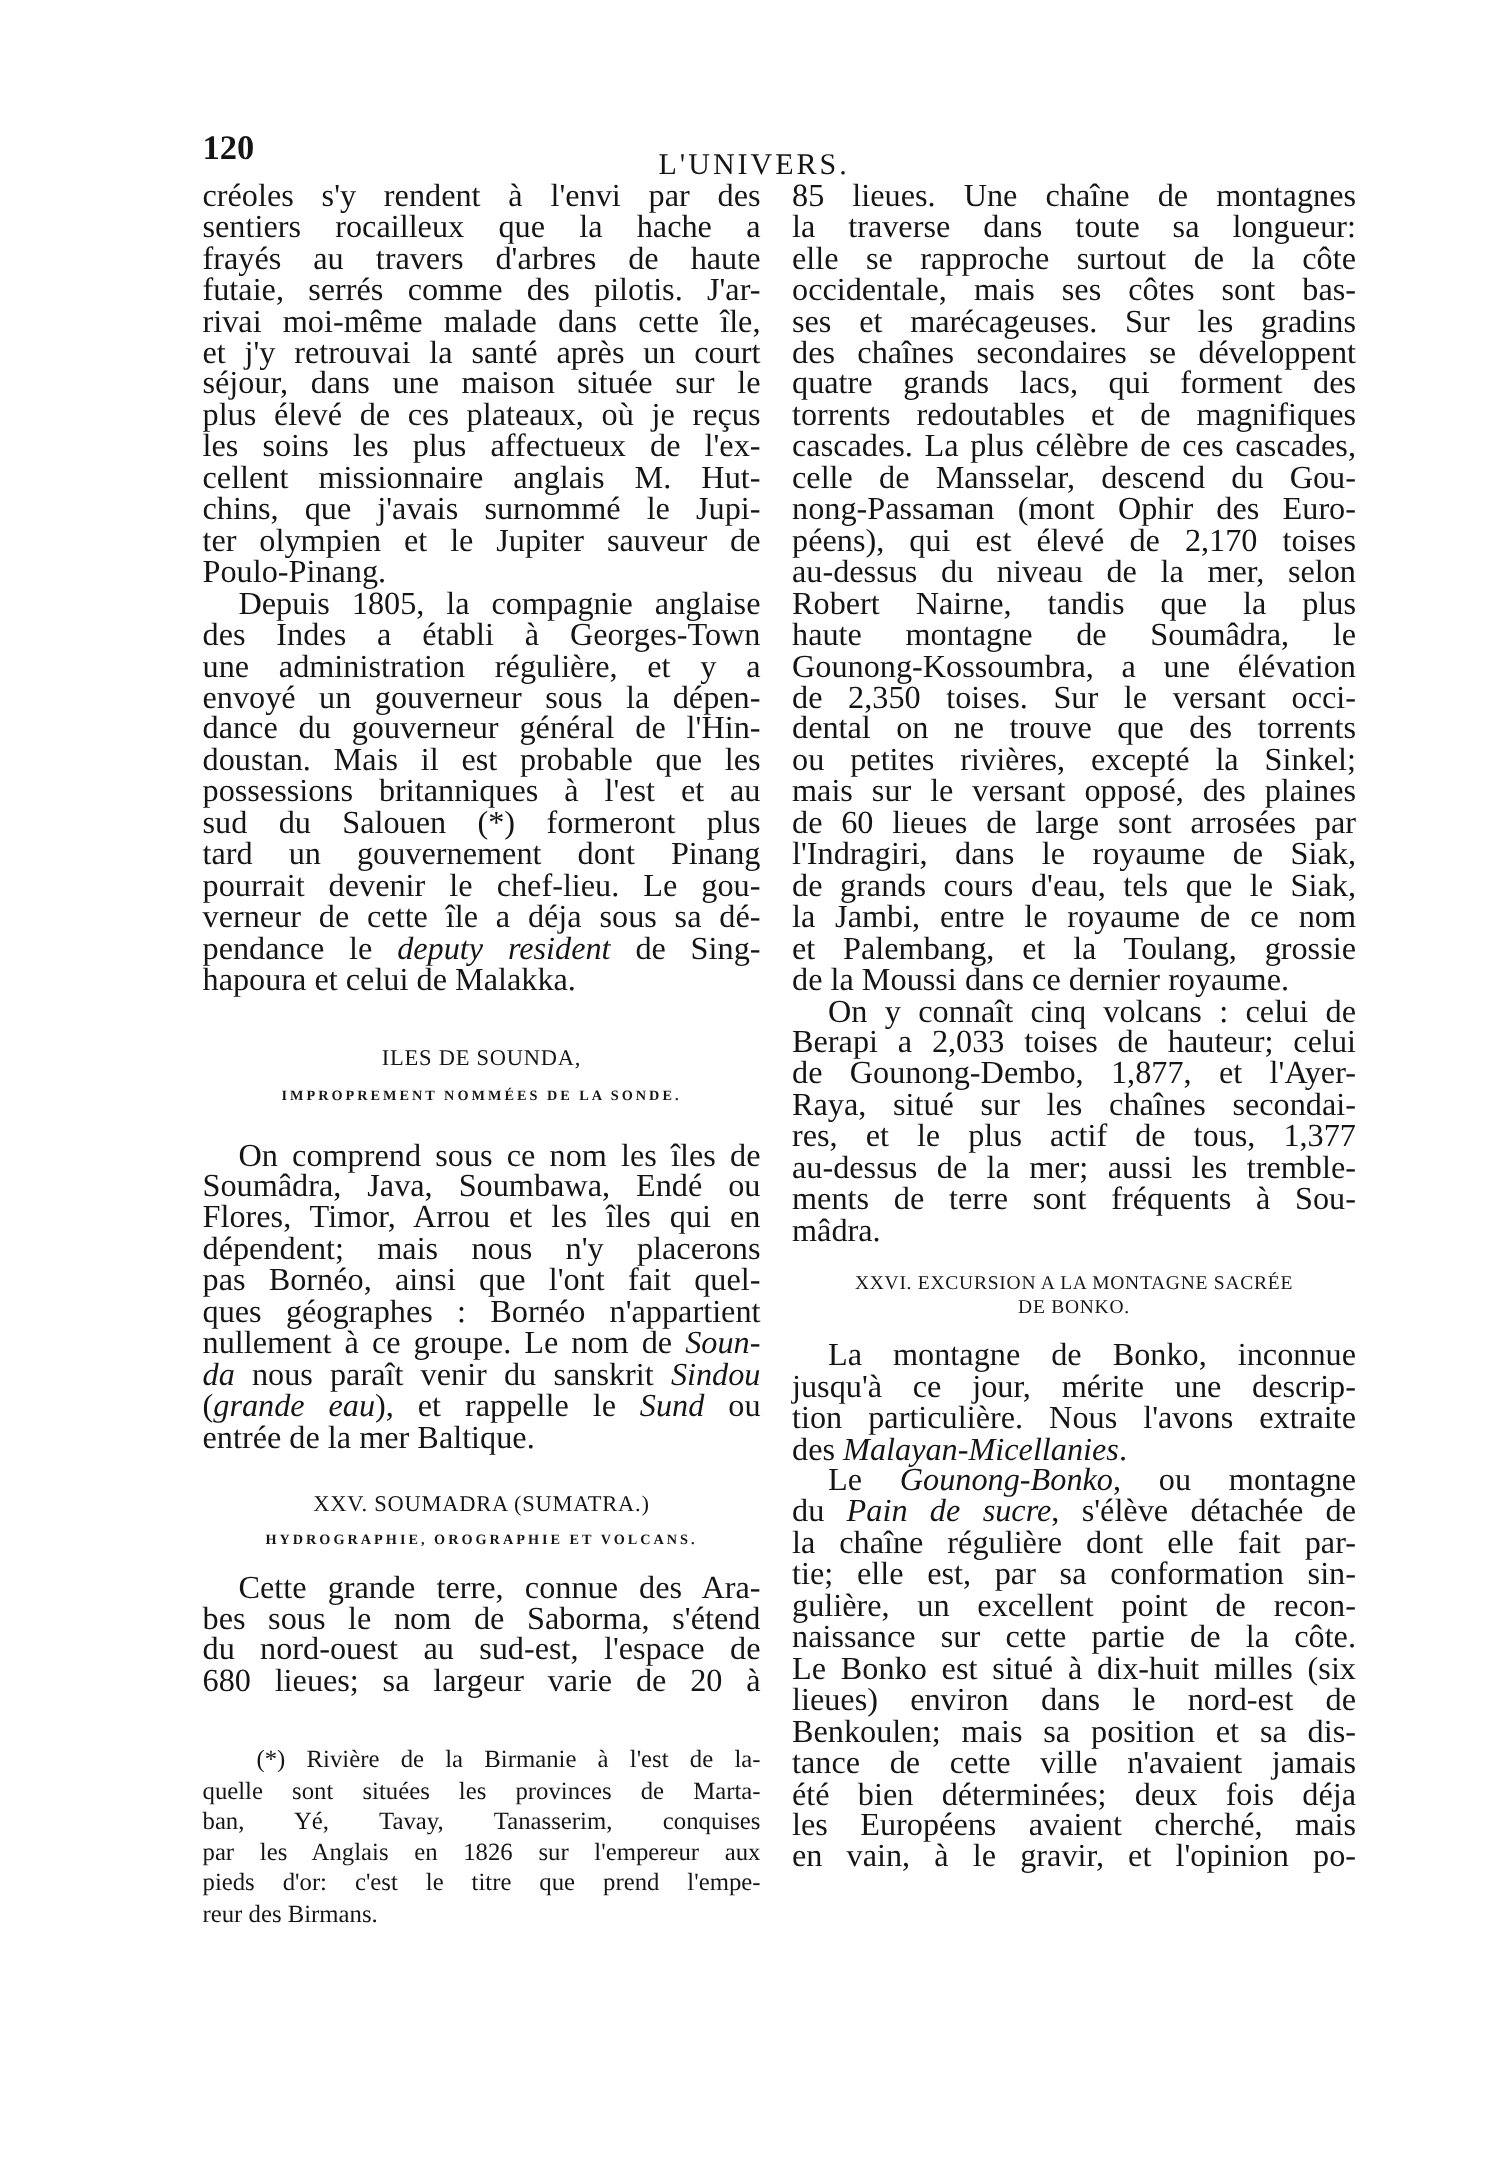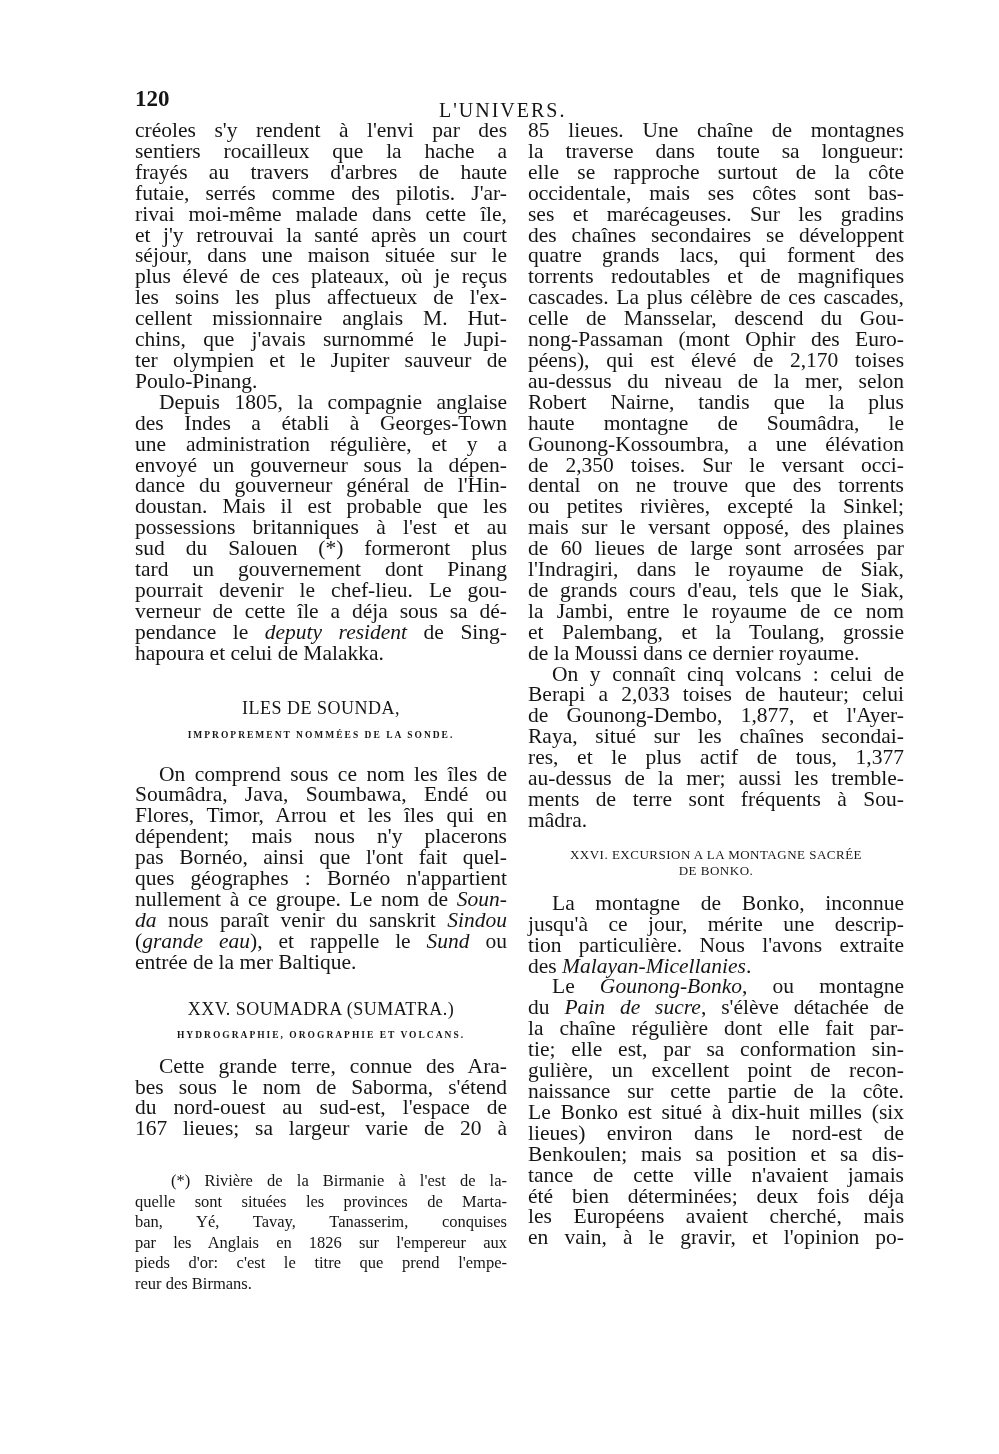--- a/index.html
+++ b/index.html
@@ -6,21 +6,21 @@
   body { width: 999px; height: 1454px; position: relative; overflow: hidden; font-family: "DejaVu Serif", "Liberation Serif", serif; color: #151515; }
   .page-number { position: absolute; left: 135px; top: 86px; font-size: 23px; font-weight: bold; font-family: "Liberation Serif", serif; }
   .running-head { position: absolute; left: 439px; top: 84px; font-size: 20px; letter-spacing: 2px; font-family: "Liberation Serif", serif; margin-top: 15px; }
   .col { position: absolute; top: 120px; }
   .col.left { left: 135px; width: 372px; }
   .col.right { left: 528px; width: 376px; }
   .line { display: block; font-family: "Liberation Serif", serif; font-size: 21.5px; line-height: 20.9px; white-space: nowrap; text-align: justify; text-align-last: justify; }
   .line.last { text-align-last: left; }
   .line.indent { padding-left: 24px; }
   .it { font-style: italic; }
-  .heading { text-align: center; font-family: "Liberation Serif", serif; font-size: 18px; letter-spacing: 0.5px; white-space: nowrap; }
+  .heading { text-align: center; font-family: "Liberation Serif", serif; font-size: 15px; letter-spacing: 0.5px; white-space: nowrap; }
   .subheading { text-align: center; font-family: "Liberation Serif", serif; font-size: 9.5px; letter-spacing: 2px; font-weight: bold; white-space: nowrap; }
   .fn-line { display:block; font-family: "Liberation Serif", serif; font-size: 16.5px; line-height: 20.5px; white-space: nowrap; text-align: justify; text-align-last: justify; }
   .fn-line.last { text-align-last: left; }
   .fn-line.indent { padding-left: 36px; }
   .block { margin: 0; }
 </style>
 </head>
 <body>
 
 <div>
@@ -84,21 +84,21 @@
   </span>
   <span class="line last">entrée de la mer Baltique.</span>
 
   <div class="heading" style="margin-top:26px;">XXV. SOUMADRA (SUMATRA.)</div>
   <div class="subheading" style="margin-top:10px;">HYDROGRAPHIE, OROGRAPHIE ET VOLCANS.</div>
 
   <div class="block" style="margin-top:16px;" id="l-p4">
       <span class="line indent">Cette grande terre, connue des Ara-</span>
       <span class="line">bes sous le nom de Saborma, s'étend</span>
       <span class="line">du nord-ouest au sud-est, l'espace de</span>
-      <span class="line">167 lieues; sa largeur varie de 20 à</span>
+      <span class="line">680 lieues; sa largeur varie de 20 à</span>
     </div>
 
   <div class="block" style="margin-top:32px;" id="l-fn">
       <span class="fn-line indent">(*) Rivière de la Birmanie à l'est de la-</span>
       <span class="fn-line">quelle sont situées les provinces de Marta-</span>
       <span class="fn-line">ban, Yé, Tavay, Tanasserim, conquises</span>
       <span class="fn-line">par les Anglais en 1826 sur l'empereur aux</span>
       <span class="fn-line">pieds d'or: c'est le titre que prend l'empe-</span>
       <span class="fn-line last">reur des Birmans.</span>
     </div>

